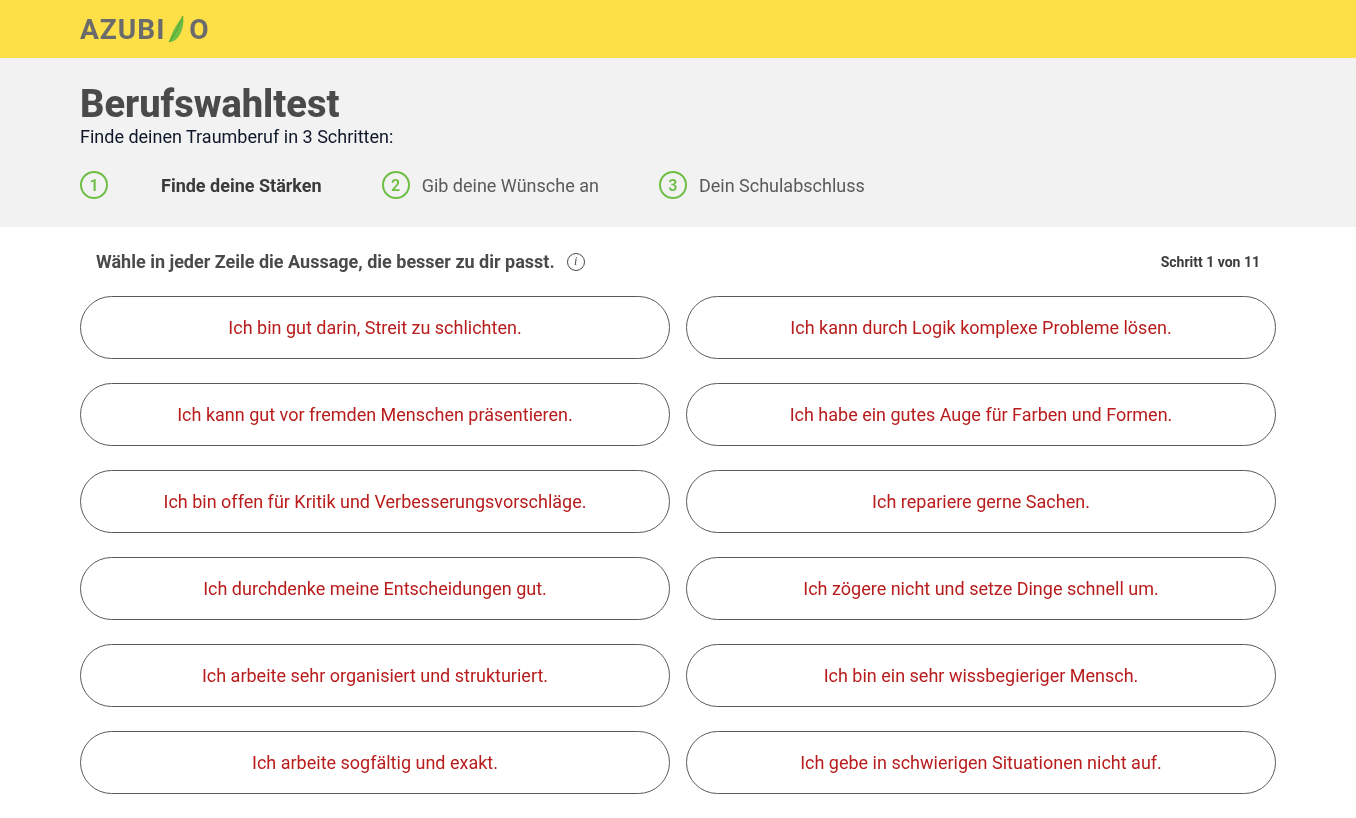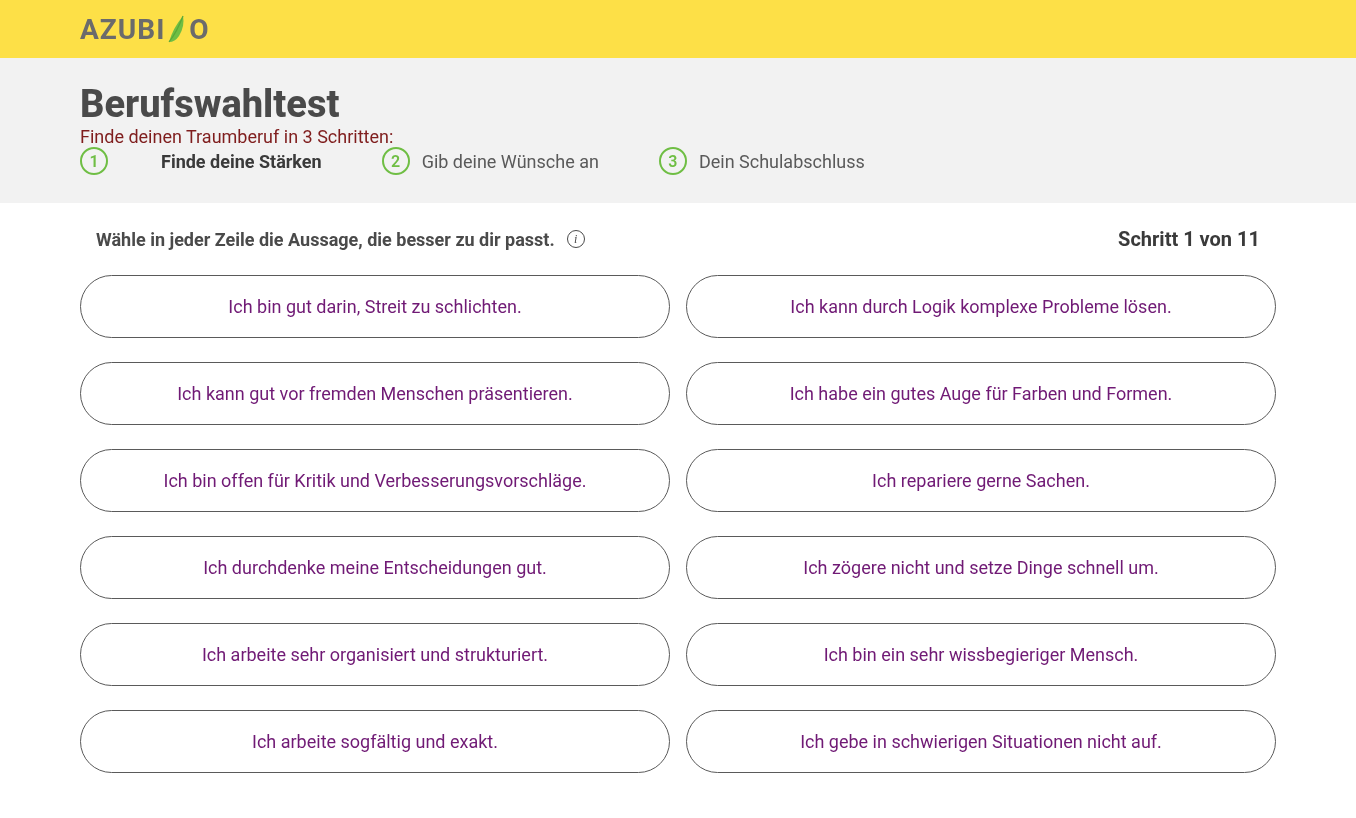--- a/index.html
+++ b/index.html
@@ -32,21 +32,22 @@
       padding: 24px 80px 28px 80px;
     }
     .page-title {
       font-size: 38px;
       font-weight: 800;
       color: #4a4a4a;
       margin-bottom: 0;
     }
     .page-subtitle {
       font-size: 18px;
-      color: #7f1d1d;
+      color: #0f172a;
+      margin-bottom: 24px;
     }
     .steps {
       display: flex;
       gap: 60px;
       align-items: center;
     }
     .step {
       display: flex;
       align-items: center;
       gap: 12px;
@@ -101,36 +102,36 @@
       display: inline-flex;
       align-items: center;
       justify-content: center;
       font-size: 12px;
       font-style: italic;
       font-family: serif;
       color: #4a4a4a;
       cursor: pointer;
     }
     .step-counter {
-      font-size: 20px;
+      font-size: 14px;
       font-weight: 700;
       color: #3a3a3a;
     }
     .options-grid {
       display: grid;
       grid-template-columns: 1fr 1fr;
       gap: 24px 16px;
     }
     .option-btn {
       border: 1.5px solid #5a5a5a;
       border-radius: 999px;
       background: #fff;
       padding: 20px 24px;
       font-size: 18px;
-      color: #701a75;
+      color: #b91c1c;
       text-align: center;
       cursor: pointer;
       font-family: inherit;
     }
   </style>
 </head>
 <body>
 
 <div class="logo-bar">
   <a class="logo">

